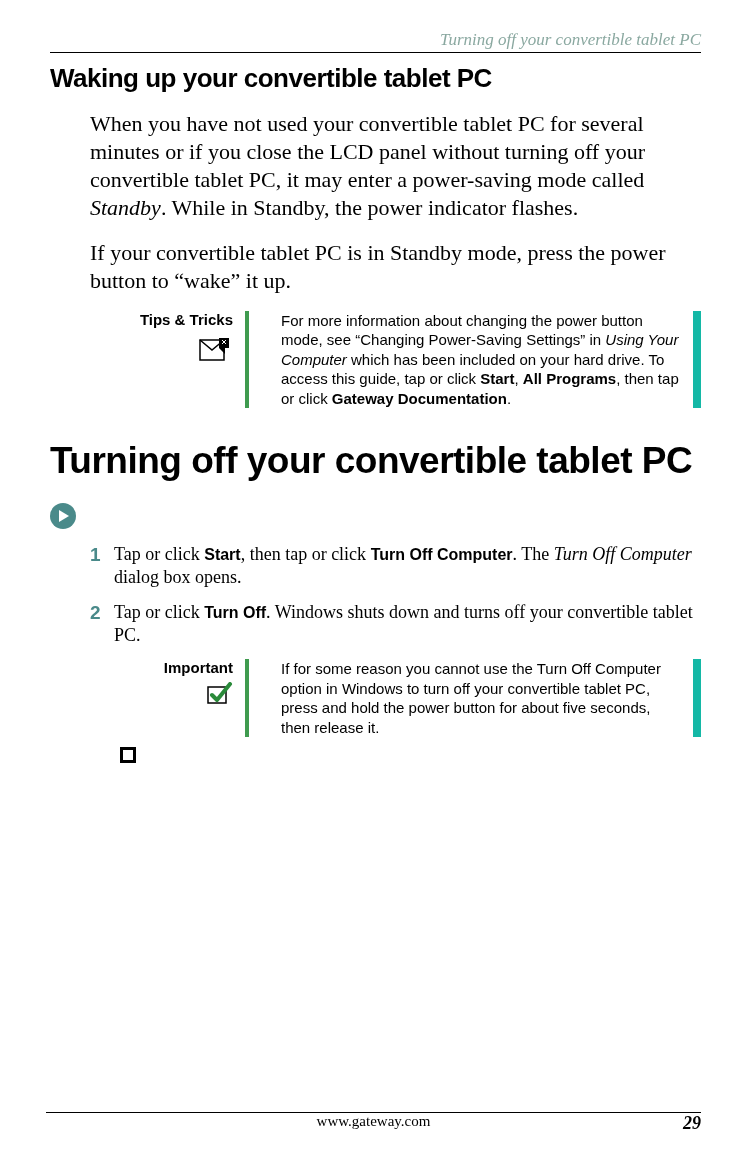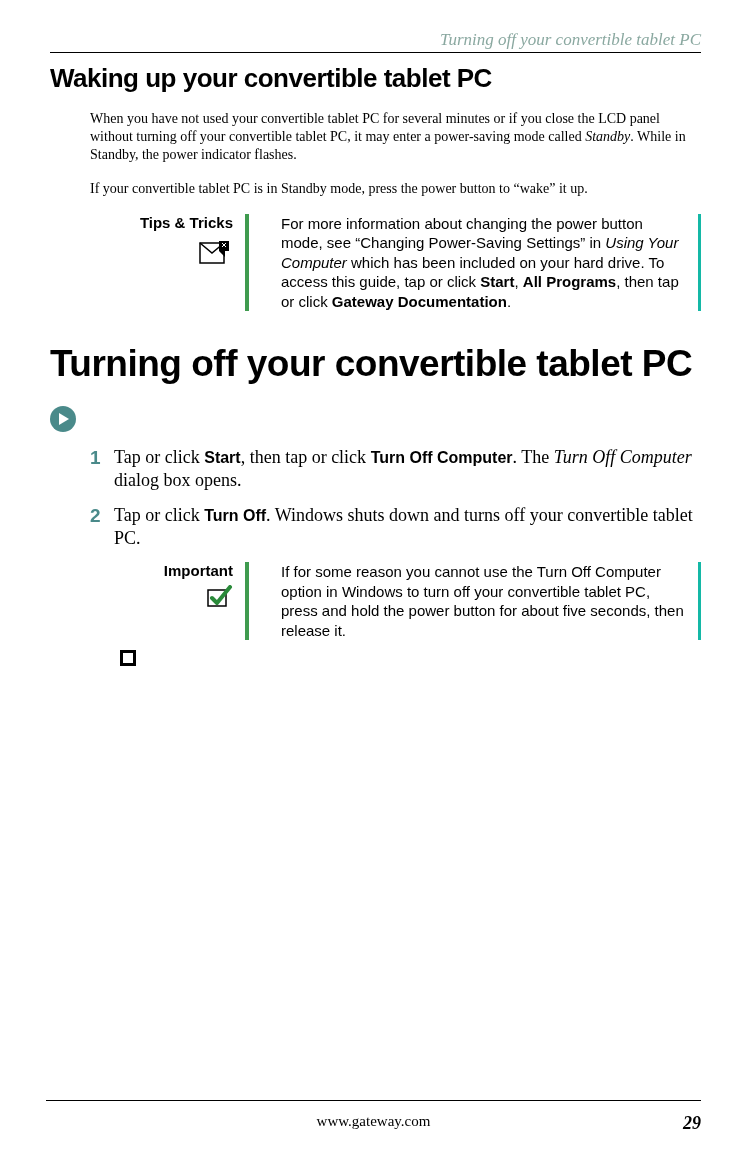--- a/index.html
+++ b/index.html
@@ -34,29 +34,29 @@
   h1.major-title {
     font-family: 'Trebuchet MS', Arial, sans-serif;
     font-weight: bold;
     font-size: 37px;
     line-height: 1.05;
     letter-spacing: -0.5px;
     margin-top: 34px;
     margin-bottom: 22px;
   }
   .body-p {
-    font-size: 14px;
+    font-size: 22px;
     line-height: 1.28;
     margin: 0 0 16px 40px;
     font-family: 'Palatino Linotype', 'Book Antiqua', Georgia, serif;
   }
   .tips-block, .important-block {
     display: flex;
     margin: 10px 0 10px 70px;
-    border-right: 3px solid #14b8a6;
+    border-right: 8px solid #14b8a6;
   }
   .tips-left, .imp-left {
     width: 125px;
     flex: 0 0 125px;
     text-align: right;
     padding-right: 12px;
     font-family: Arial, Helvetica, sans-serif;
     font-weight: bold;
     font-size: 15px;
   }
@@ -129,21 +129,21 @@
     border: 3px solid #000;
     margin-left: 70px;
     margin-top: 8px;
   }
   .footer {
     position: absolute;
     bottom: 28px;
     left: 46px;
     right: 50px;
     border-top: 1px solid #000;
-    padding-top: 12px;
+    padding-top: 0;
     display: flex;
     justify-content: center;
     font-family: Arial, Helvetica, sans-serif;
   }
   .footer-url {
     position: absolute;
     left: 50%;
     transform: translateX(-50%);
     font-size: 15px;
     font-family: 'Palatino Linotype', Georgia, serif;

